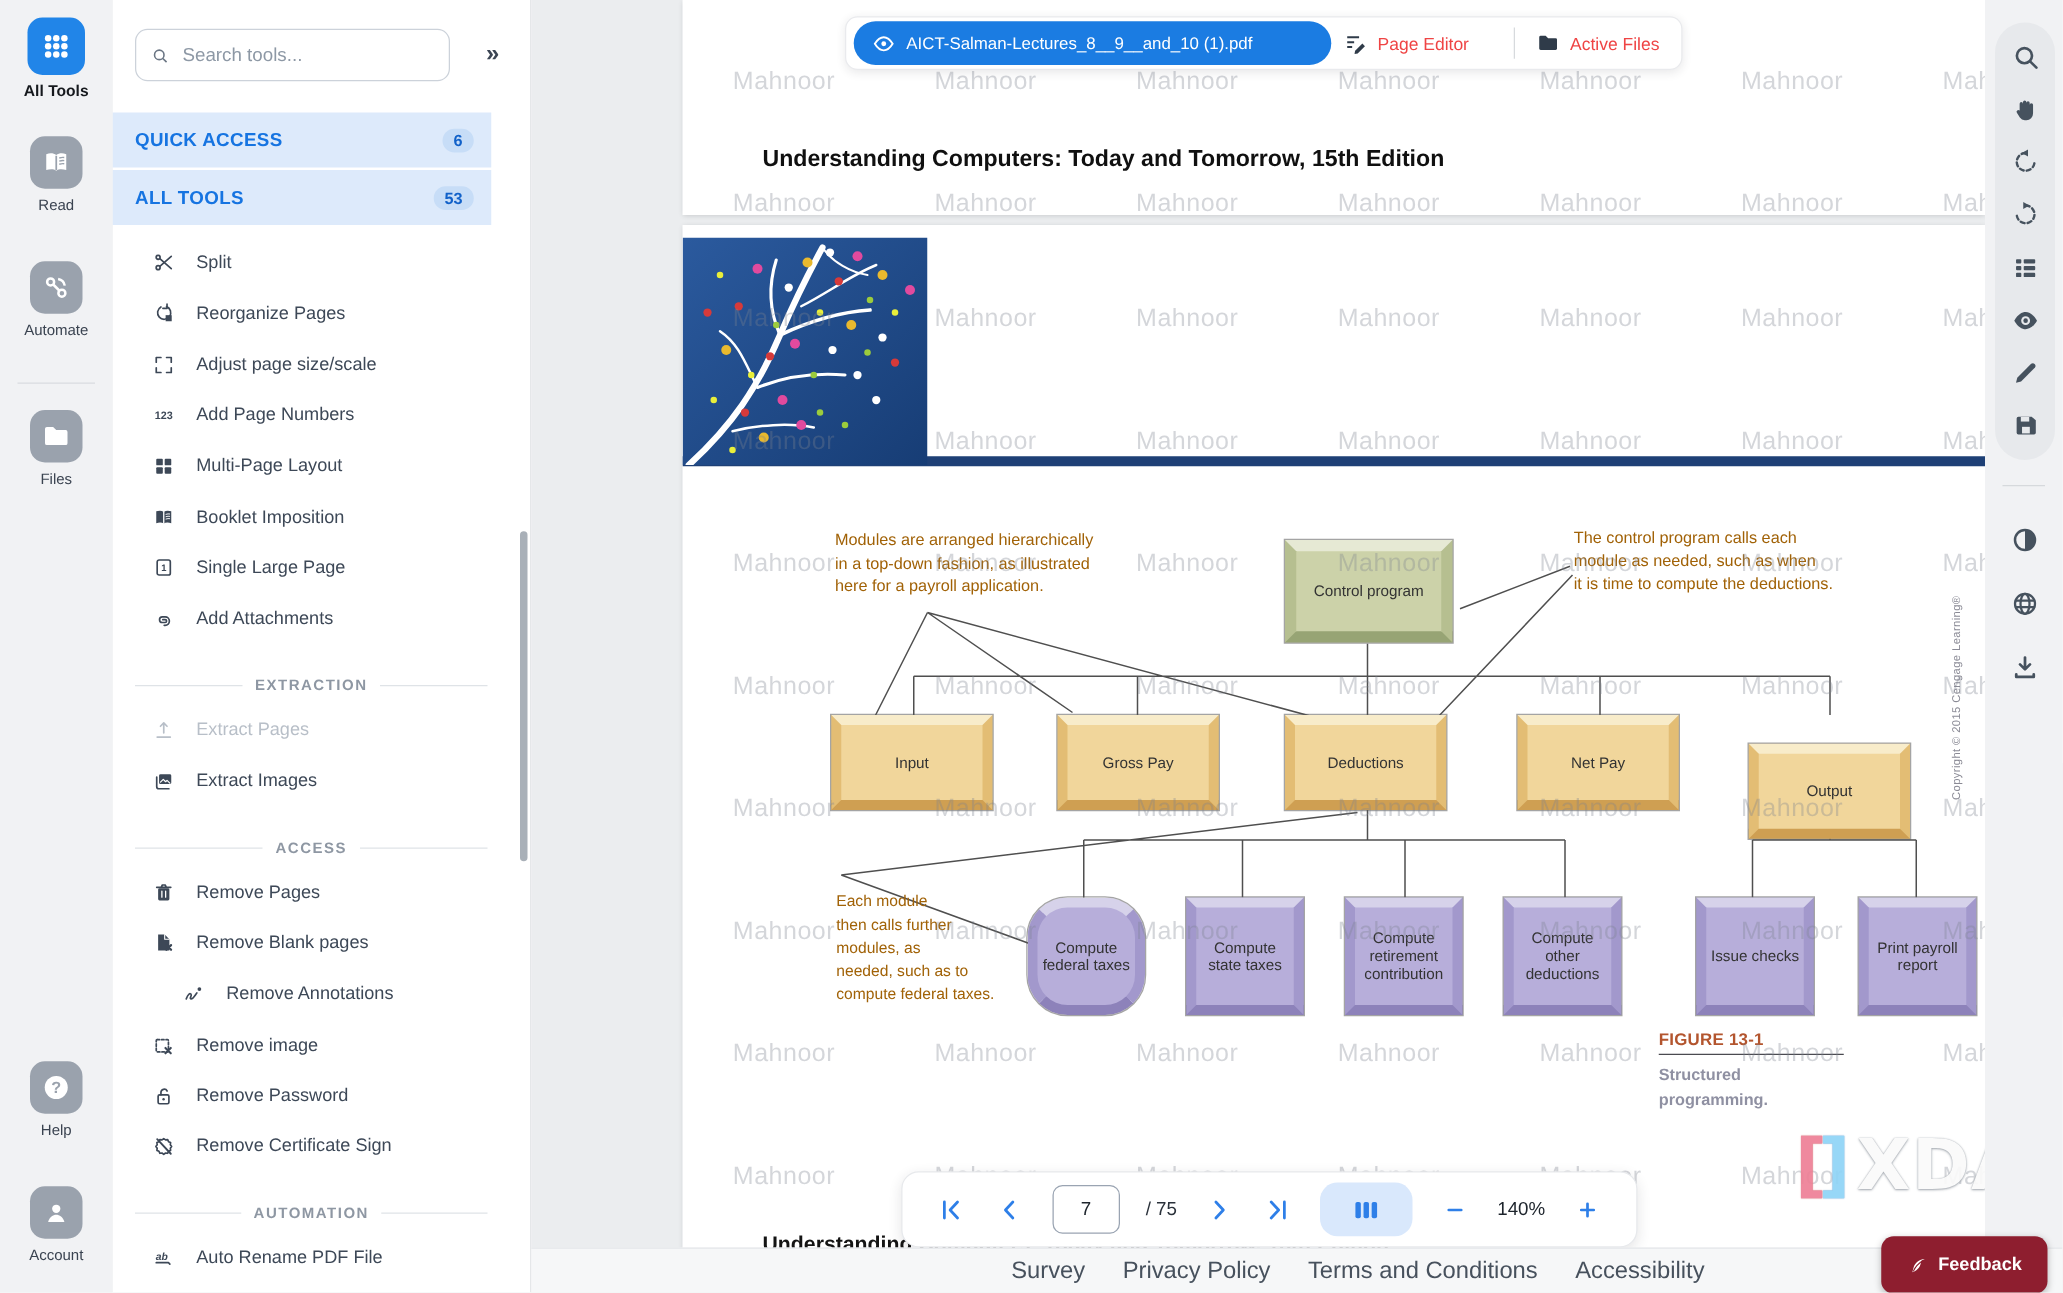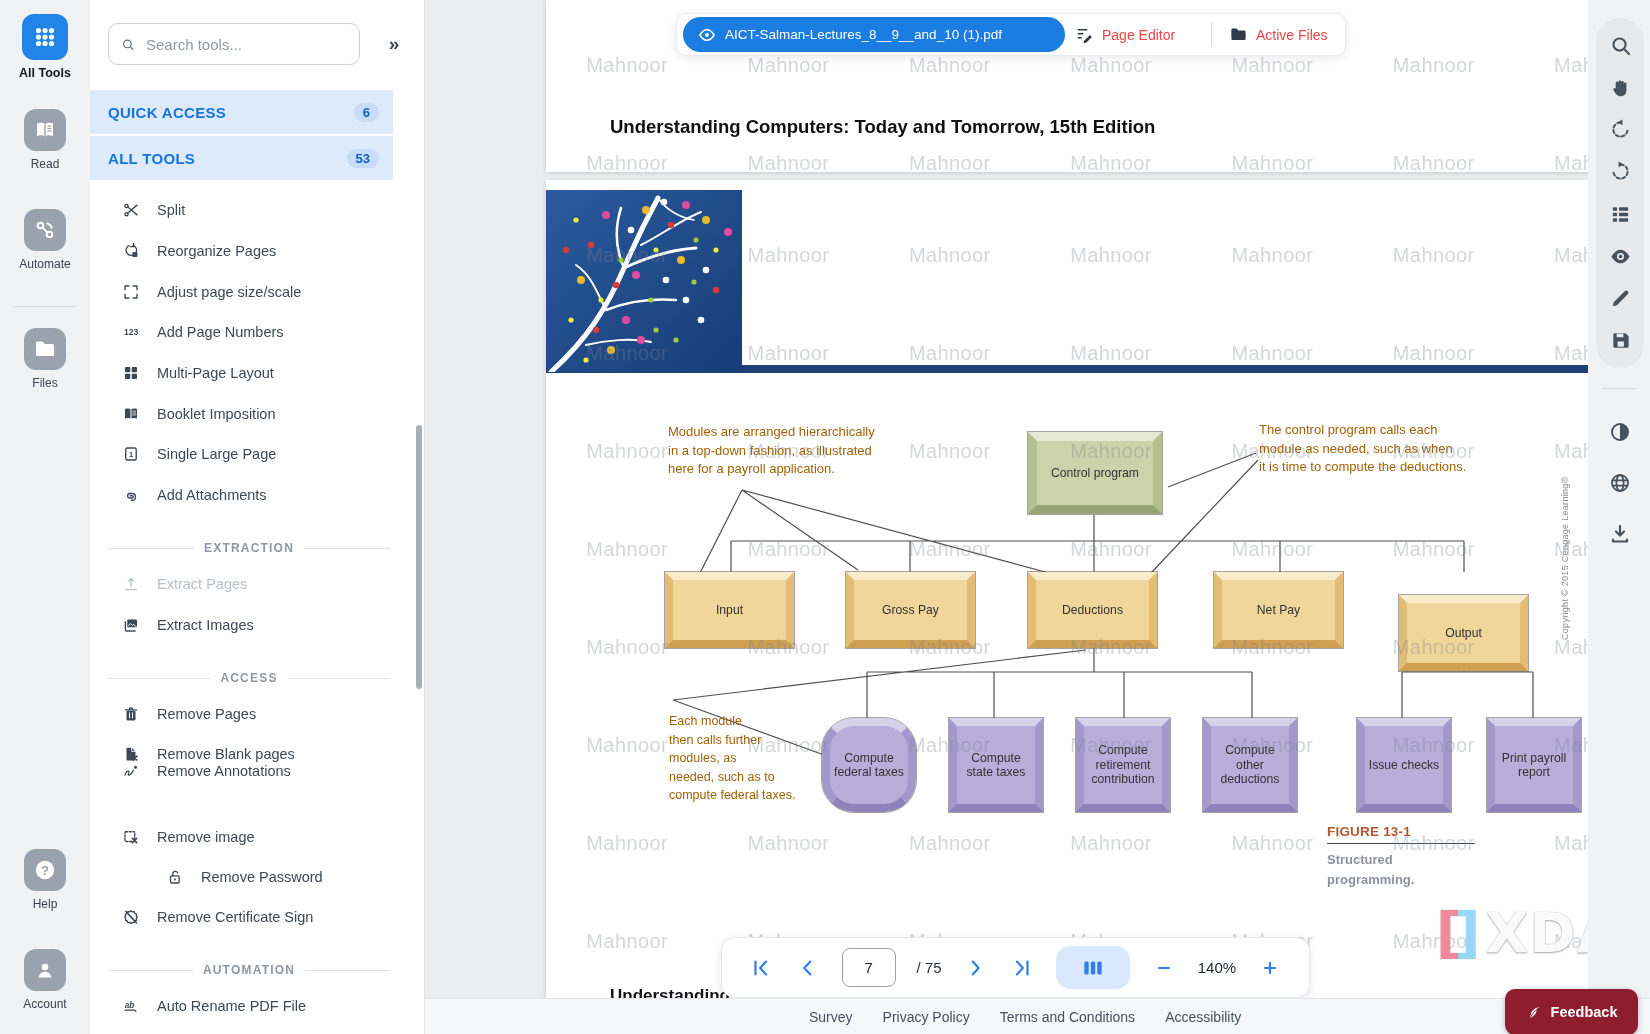--- a/index.html
+++ b/index.html
@@ -69,21 +69,21 @@
   .zoom-label{font-size:15px;color:#1d242c;}
   
   .right-rail{position:absolute;left:1588px;top:0;width:62px;height:1034px;background:#f1f2f4;z-index:24;}
   .rr-box{position:absolute;left:8px;top:18px;width:48px;height:350px;background:#e7e9ec;border-radius:24px;display:flex;flex-direction:column;align-items:center;justify-content:space-around;padding:6px 0;box-sizing:border-box;}
   .rr-ic{width:24px;height:24px;display:flex;align-items:center;justify-content:center;cursor:pointer;color:#46525e;}
   .rr-div{position:absolute;left:14px;top:388px;width:34px;border-top:1px solid #d6d9dc;}
   .rr-lower{position:absolute;left:8px;top:410px;width:48px;display:flex;flex-direction:column;align-items:center;gap:27px;padding-top:10px;}
   
   .footer{position:absolute;left:424px;top:998px;width:1226px;height:36px;background:#f6f7f8;border-top:1px solid #e4e6e9;z-index:30;display:flex;align-items:center;}
   .f-links{display:flex;gap:30px;margin-left:385px;}
-  .f-link{font-size:14px;color:#47515d;cursor:pointer;}
+  .f-link{font-size:19px;color:#47515d;cursor:pointer;}
   .feedback-btn{position:absolute;right:12px;top:-10px;width:133px;height:46px;background:#8e1e2f;border-radius:10px;color:#fff;font-size:14.5px;font-weight:bold;display:flex;align-items:center;justify-content:center;gap:8px;cursor:pointer;box-shadow:0 2px 6px rgba(0,0,0,.25);}
   
   .xda{position:absolute;left:1436px;top:900px;z-index:15;font-weight:800;font-size:56px;letter-spacing:1px;opacity:.92;display:flex;align-items:center;pointer-events:none;font-family:"DejaVu Sans",sans-serif;}
   .xda .b1{color:#ee8096;text-shadow:0 0 1px #c66;}
   .xda .b2{color:#8fd4f7;margin-left:-8px;text-shadow:0 0 1px #69c;}
   .xda .tx{color:#fafafa;text-shadow:0 1px 2px #9aa0a8, 0 0 1px #9aa0a8;margin-left:4px;}
 </style>
 </head>
 <body>
 
@@ -470,39 +470,39 @@
       <div class="trow" style="top: 734px;">
         <span style="width: 18px; height: 18px; display: flex;">
           <svg viewBox="0 0 24 24" fill="none" stroke="currentColor" stroke-width="1.8" stroke-linecap="round" stroke-linejoin="round" width="18" height="18">
             <path d="M6 3.5 h7 l5 5 V20.5 H6 Z" fill="currentColor" stroke="none"></path>
             <path d="M13 3.5 v5 h5" stroke="#fff" stroke-width="1.2"></path>
             <path d="M14.8 14.8 l5 5 M19.8 14.8 l-5 5" stroke-width="2.4"></path>
           </svg>
         </span>
         <span class="tlabel">Remove Blank pages</span>
       </div>
-      <div class="trow" style="top: 751px;">
+      <div class="trow" style="top: 775px; margin-left: 24px;">
         <span style="width: 18px; height: 18px; display: flex;">
           <svg viewBox="0 0 24 24" fill="none" stroke="currentColor" stroke-width="1.8" stroke-linecap="round" stroke-linejoin="round" width="18" height="18">
             <path d="M4 17.5 c2-5.5 4.2-6.5 5.2-4.8 c1 1.6-2.2 4.2-.2 4.8 c2.2 .6 4.3-3.8 6.3-6.3"></path>
             <circle cx="18" cy="7" r="2" fill="currentColor" stroke="none"></circle>
           </svg>
         </span>
         <span class="tlabel">Remove Annotations</span>
       </div>
       <div class="trow" style="top: 817px;">
         <span style="width: 18px; height: 18px; display: flex;">
           <svg viewBox="0 0 24 24" fill="none" stroke="currentColor" stroke-width="1.8" stroke-linecap="round" stroke-linejoin="round" width="18" height="18">
             <rect x="4" y="5" width="13" height="13" rx="1" stroke-dasharray="2.6 2.1"></rect>
             <path d="M13.8 13.8 l5.7 5.7 M19.5 13.8 l-5.7 5.7" stroke-width="2.2"></path>
           </svg>
         </span>
         <span class="tlabel">Remove image</span>
       </div>
-      <div class="trow" style="top: 857px; margin-left: 44px;">
+      <div class="trow" style="top: 857px;">
         <span style="width: 18px; height: 18px; display: flex;">
           <svg viewBox="0 0 24 24" fill="none" stroke="currentColor" stroke-width="1.8" stroke-linecap="round" stroke-linejoin="round" width="18" height="18">
             <rect x="6" y="10.5" width="11.5" height="9.5" rx="1.6"></rect>
             <path d="M9 10.5 V8 a3.5 3.5 0 0 1 6.6 -1.6"></path>
             <circle cx="11.8" cy="15.2" r="1.3" fill="currentColor" stroke="none"></circle>
           </svg>
         </span>
         <span class="tlabel">Remove Password</span>
       </div>
       <div class="trow" style="top: 897px;">

